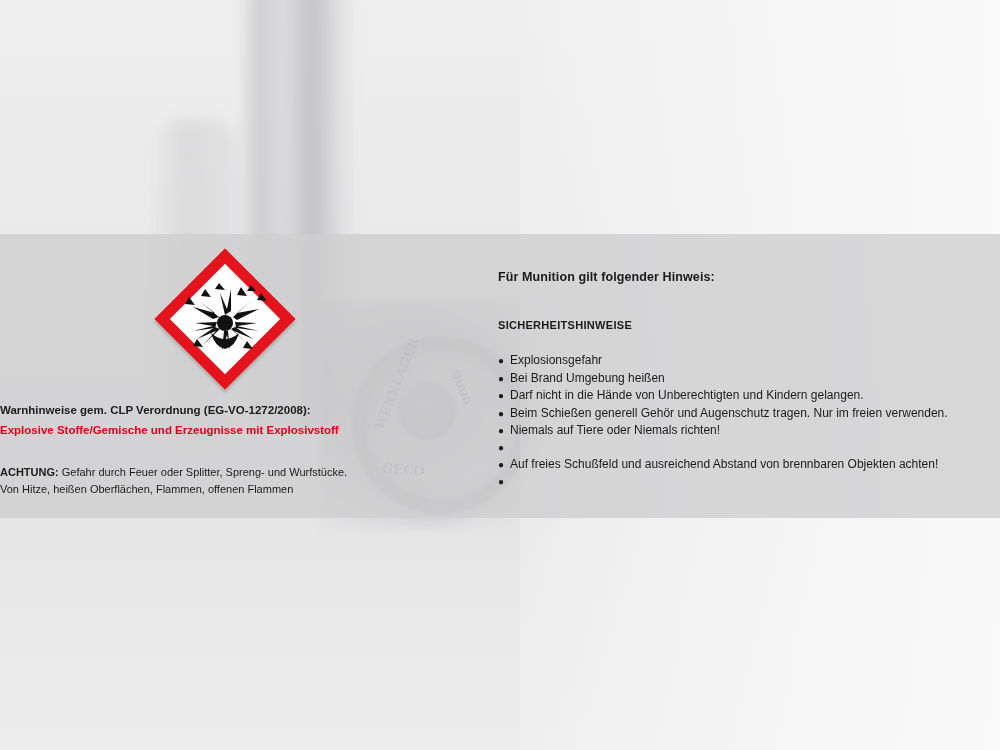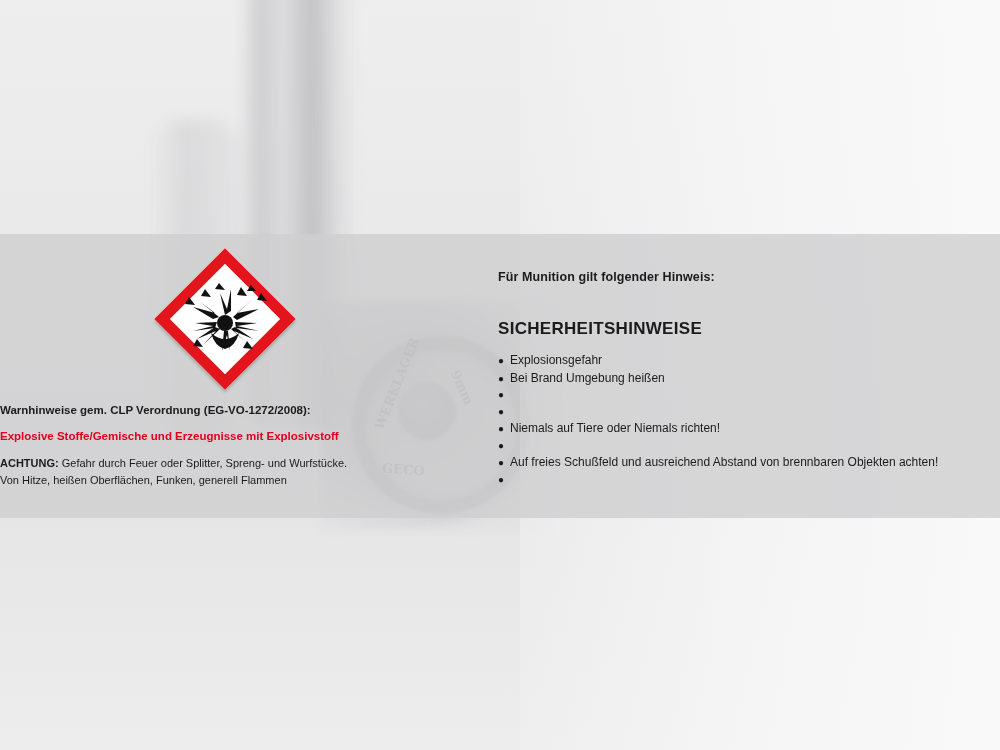--- a/index.html
+++ b/index.html
@@ -204,24 +204,24 @@
   }
   .clp-title {
     font-size: 11.5px;
     font-weight: bold;
     color: #1b1b1b;
   }
   .clp-red {
     font-size: 11.5px;
     font-weight: bold;
     color: #e2001a;
-    margin-top: 10px;
+    margin-top: 4px;
   }
   .clp-body {
-    margin-top: 10px;
+    margin-top: 25px;
     font-size: 11px;
     color: #1b1b1b;
     line-height: 1.55;
   }
   .clp-body b { font-weight: bold; }
 
   
   .right-block {
     position: absolute;
     left: 498px;
@@ -235,21 +235,21 @@
     left: 0;
     top: 36px;
     font-size: 12.5px;
     font-weight: bold;
     letter-spacing: 0.1px;
   }
   .rb-subheading {
     position: absolute;
     left: 0;
     top: 85px;
-    font-size: 17px;
+    font-size: 11px;
     font-weight: bold;
     letter-spacing: 0.3px;
   }
   .rb-list {
     position: absolute;
     left: 0;
     top: 118px;
     width: 490px;
     margin: 0;
     padding: 0;
@@ -325,42 +325,44 @@
         </svg>
       </div>
     </div>
 
     <div class="clp-text">
       <div class="clp-title">Warnhinweise gem. CLP Verordnung (EG-VO-1272/2008):</div>
       <div class="clp-red">Explosive Stoffe/Gemische und Erzeugnisse mit Explosivstoff</div>
       <div class="clp-body">
         <b>ACHTUNG:</b>
         <span>Gefahr durch Feuer oder Splitter, Spreng- und Wurfstücke.</span><br>
-        <span>Von Hitze, heißen Oberflächen, Funken, generell Flammen</span><br>
+        <span>Von Hitze, heißen Oberflächen, Flammen, offenen Flammen</span><br>
       </div>
     </div>
   </div>
 
   <div class="right-block">
     <div class="rb-heading">Für Munition gilt folgender Hinweis:</div>
     <div class="rb-subheading">SICHERHEITSHINWEISE</div>
     <ul class="rb-list">
       <li>
           <span class="rb-bullet">●</span>
           <span>Explosionsgefahr</span>
         </li>
       <li>
           <span class="rb-bullet">●</span>
           <span>Bei Brand Umgebung heißen</span>
         </li>
       <li>
           <span class="rb-bullet">●</span>
-        </li>
-      <li>
-          <span class="rb-bullet">●</span>
+          <span>Darf nicht in die Hände von Unberechtigten und Kindern gelangen.</span>
+        </li>
+      <li>
+          <span class="rb-bullet">●</span>
+          <span>Beim Schießen generell Gehör und Augenschutz tragen. Nur im freien verwenden.</span>
         </li>
       <li>
           <span class="rb-bullet">●</span>
           <span>Niemals auf Tiere oder Niemals richten!</span>
         </li>
       <li>
           <span class="rb-bullet">●</span>
         </li>
       <li>
           <span class="rb-bullet">●</span>

